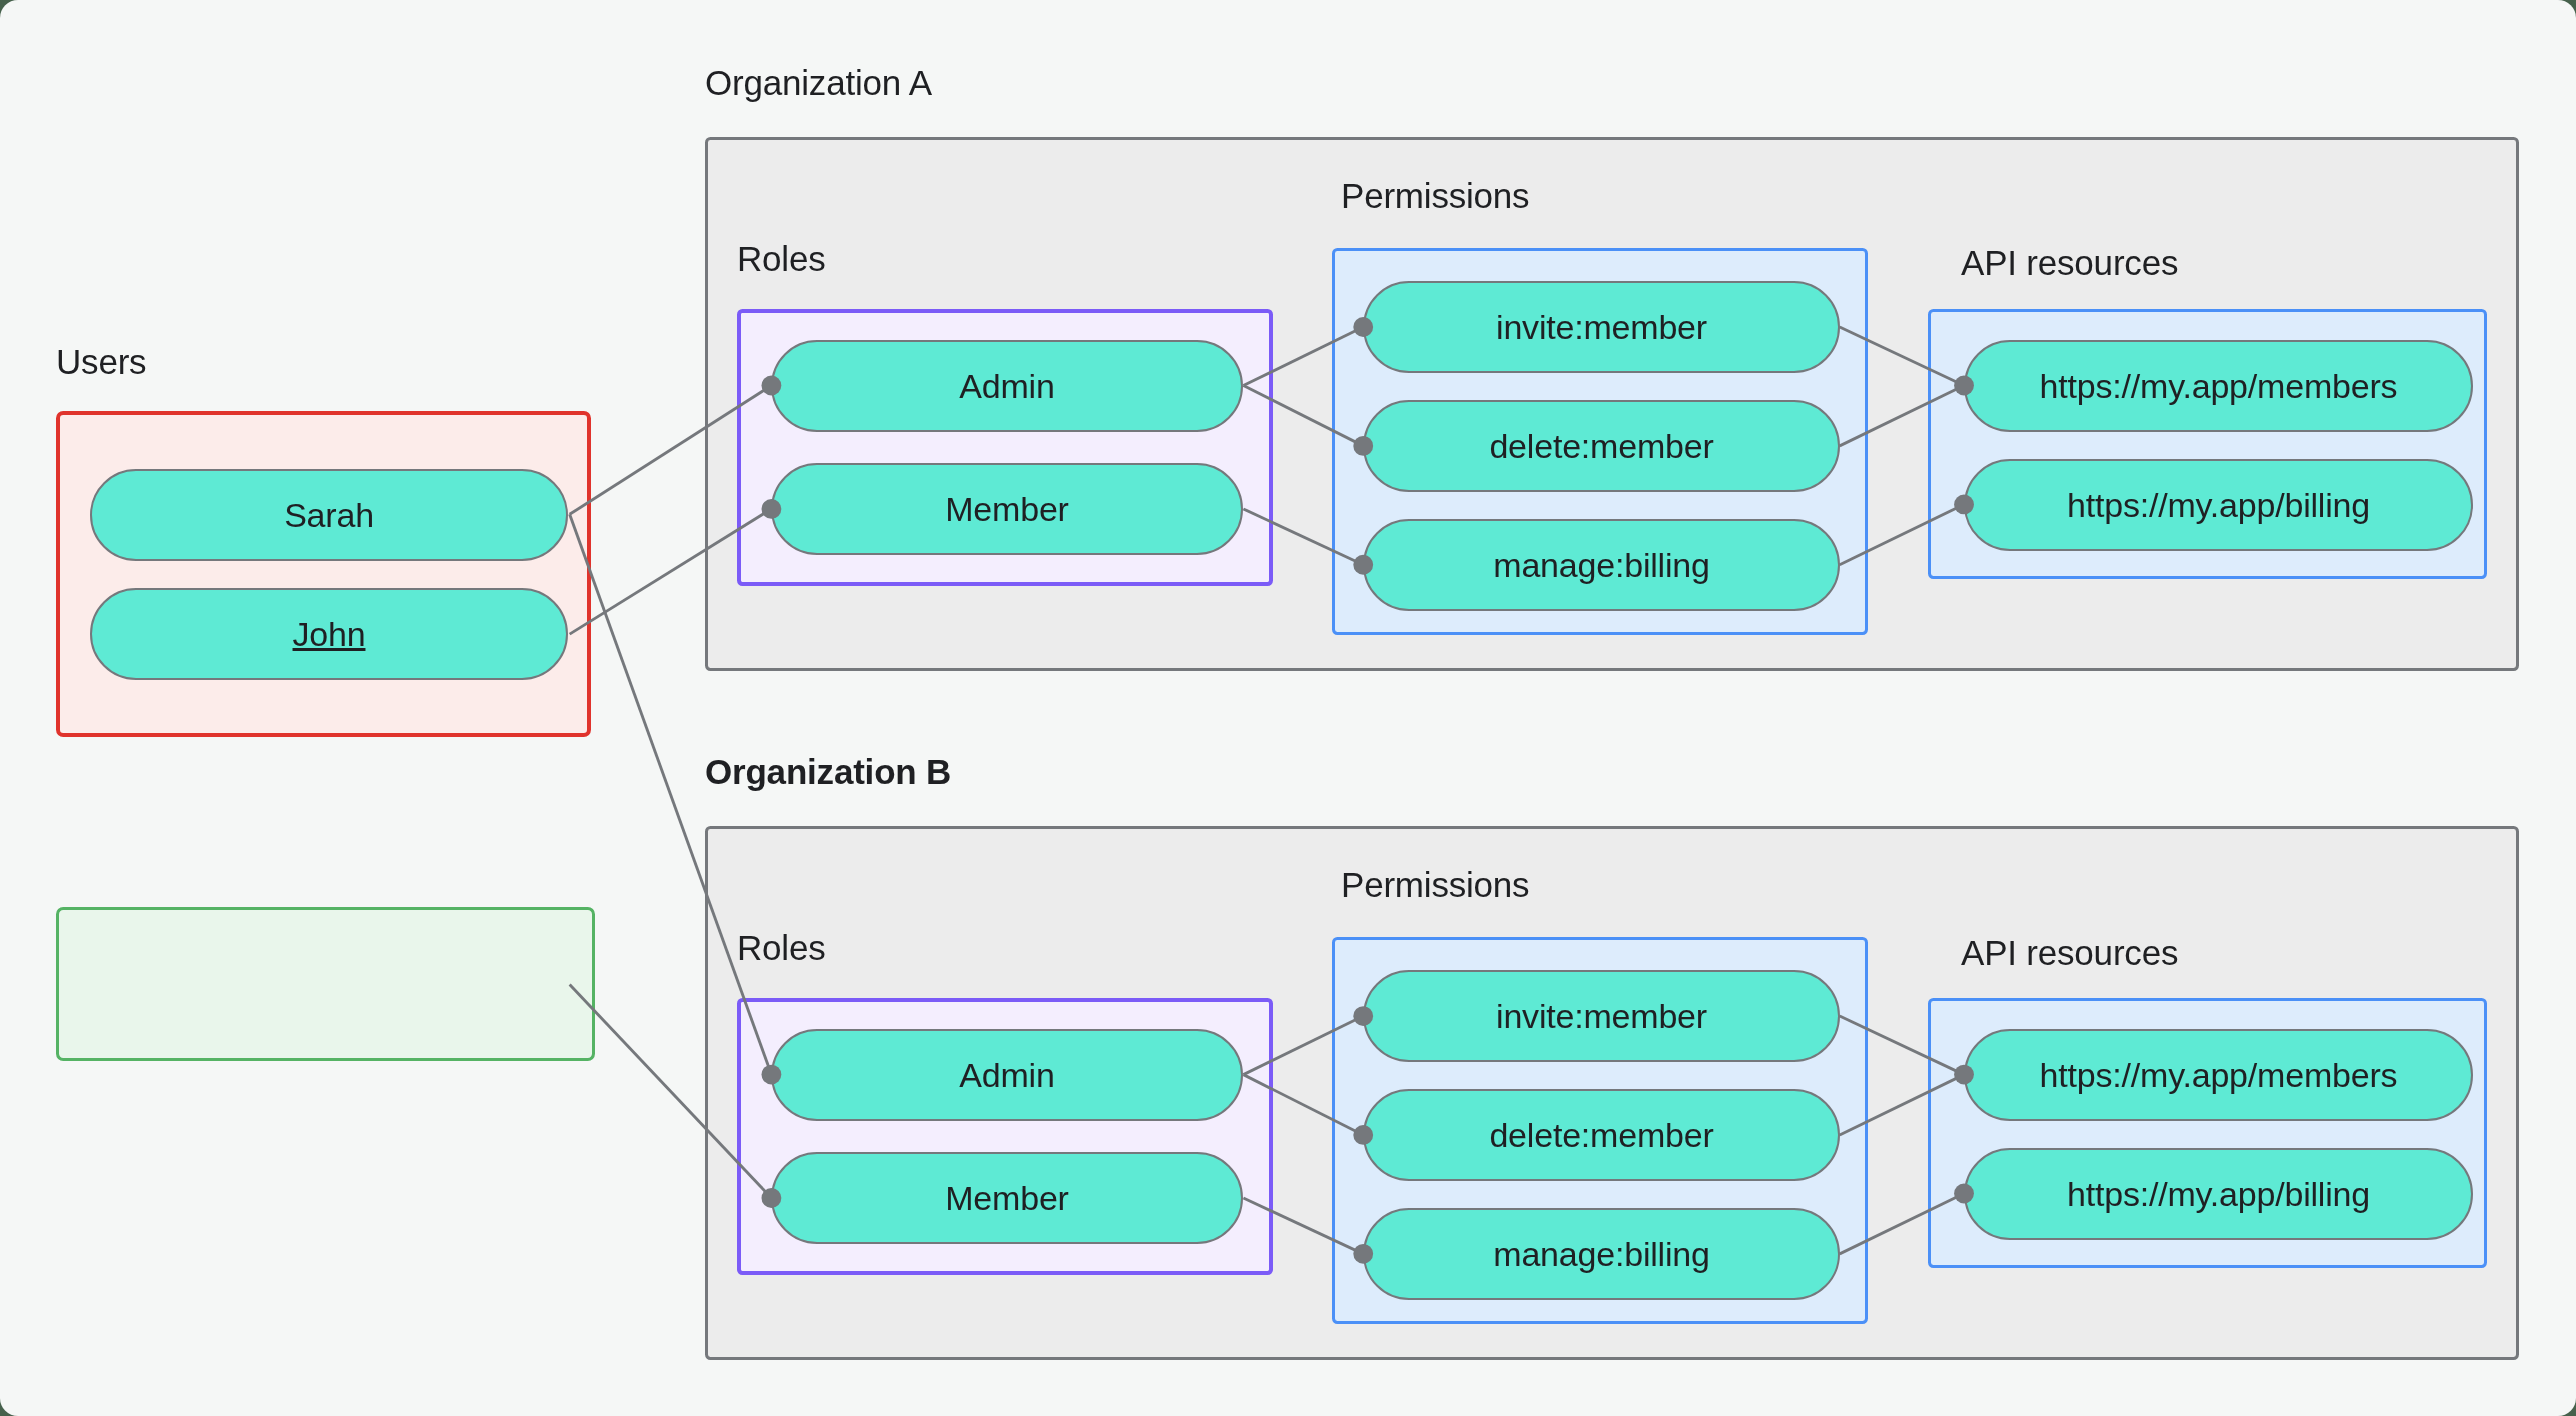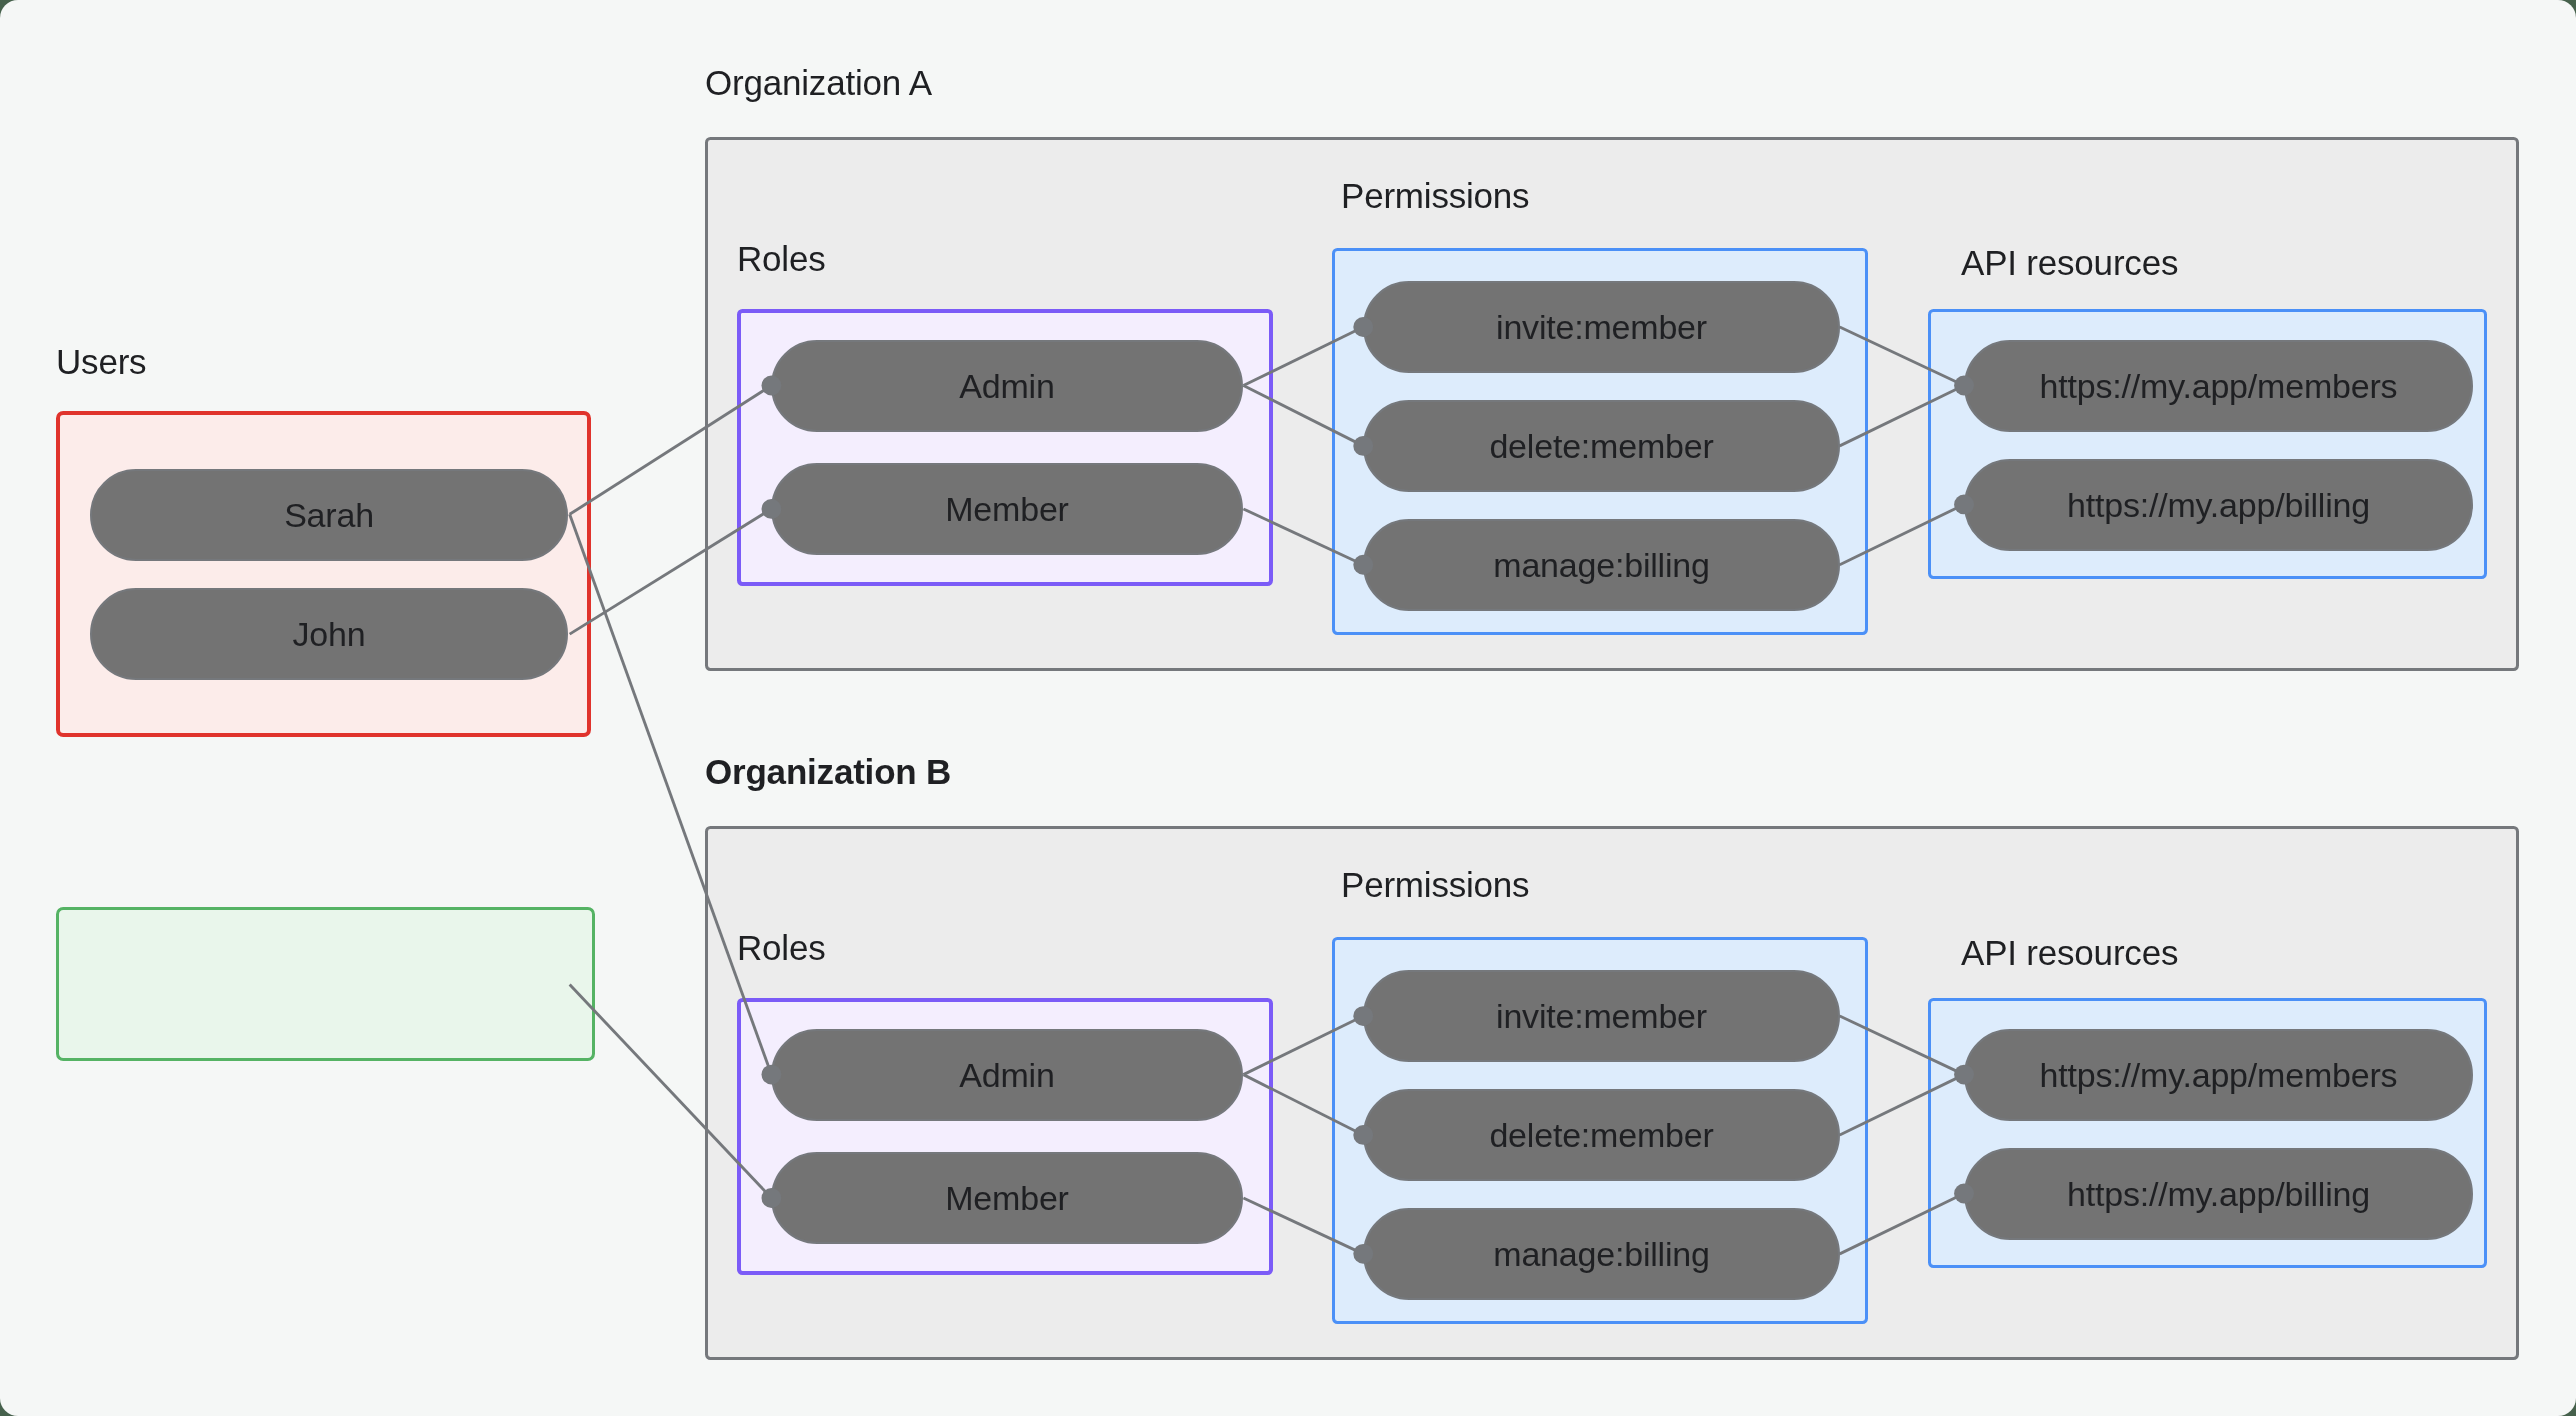--- a/index.html
+++ b/index.html
@@ -64,21 +64,21 @@
     border:4.5px solid var(--roles-border);
     border-radius:5.4px;
   }
   .blue-box{
     background:var(--blue-fill);
     border:3.6px solid var(--blue-border);
     border-radius:5.4px;
   }
   .pill{
     position:absolute;
-    background:#737373;
+    background:#5eead4;
     border:2.7px solid var(--node-border);
     border-radius:54px;
     display:flex;
     align-items:center;
     justify-content:center;
     font-size:34px;
     letter-spacing:-0.2px;
     color:var(--text);
     white-space:nowrap;
     z-index:2;
@@ -125,21 +125,21 @@
     <circle class="dot" cx="1513" cy="1128" r="11"></circle>
     <circle class="dot" cx="1513" cy="1260" r="11"></circle>
     <circle class="dot" cx="1513" cy="1392" r="11"></circle>
     <circle class="dot" cx="2180" cy="1193" r="11"></circle>
     <circle class="dot" cx="2180" cy="1325" r="11"></circle>
   </svg>
 
   <div class="section-label" style="left:56px;top:342px;">Users</div>
   <div class="box users-box" style="left:56px;top:411px;width:535px;height:326px;"></div>
   <div class="pill" style="left:90px;top:469px;width:478px;">Sarah</div>
-  <div class="pill" style="left:90px;top:588px;width:478px;">John</div>
+  <div class="pill" style="left:90px;top:588px;width:478px;text-decoration:underline;">John</div>
 
   <div class="box m2m-box" style="left:56px;top:907px;width:539px;height:154px;"></div>
 
   <div class="section-label" style="left:705px;top:63px;">Organization A</div>
   <div class="box org-box" style="left:705px;top:137px;width:1814px;height:534px;"></div>
 
   <div class="section-label" style="left:737px;top:239px;">Roles</div>
   <div class="box roles-box" style="left:737px;top:309px;width:536px;height:277px;"></div>
   <div class="pill" style="left:771px;top:340px;width:472px;">Admin</div>
   <div class="pill" style="left:771px;top:463px;width:472px;">Member</div>

